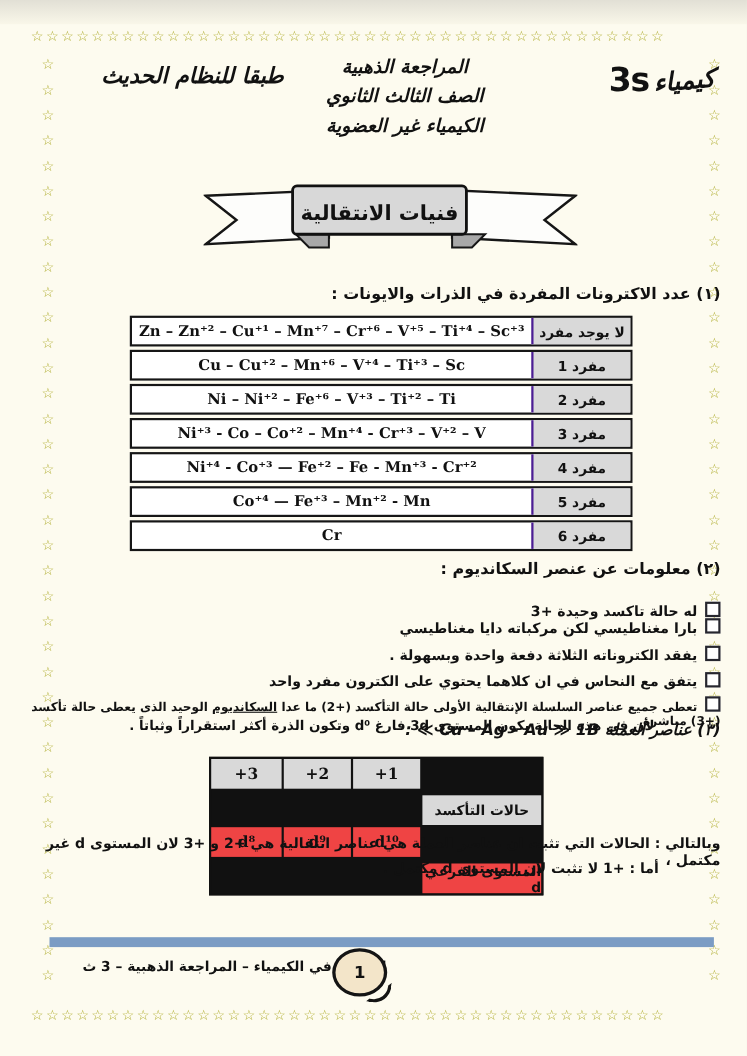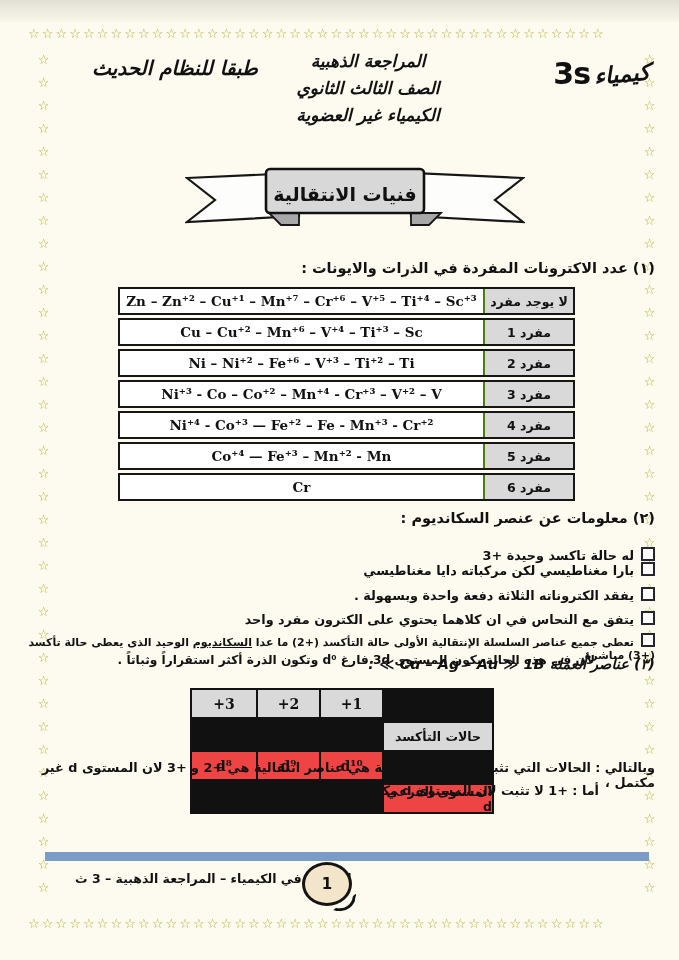--- a/index.html
+++ b/index.html
@@ -36,21 +36,21 @@
   .sec-heading{left:20px;right:24px;font-weight:bold;font-size:14.5px;}
   .s1-heading{top:260px;}
   .s2-heading{top:510px;}
   .s3-heading{top:656px;font-style:italic;}
   
   .t1{left:118px;top:287px;width:457px;}
   .t1-row{display:flex;direction:ltr;border:2px solid #161616;margin-bottom:3px;
           background:#fff;height:24px;}
   .t1-formula{flex:1;display:flex;align-items:center;justify-content:center;direction:ltr;
       font-family:"DejaVu Serif",serif;font-weight:bold;font-size:13.5px;white-space:nowrap;}
-  .t1-label{width:88px;border-left:2px solid #4d7c0f;background:#d9d9d9;direction:rtl;
+  .t1-label{width:88px;border-left:2px solid #4c1d95;background:#d9d9d9;direction:rtl;
       display:flex;align-items:center;justify-content:center;font-weight:bold;font-size:12.5px;}
   
   .bullet{right:24px;left:20px;font-weight:bold;font-size:12.8px;}
   .cb{display:inline-block;width:10px;height:10px;border:2px solid #26262e;background:#fff;
       margin-left:7px;vertical-align:-1px;}
   .b1{top:547px;} .b2{top:562px;} .b3{top:587px;} .b4{top:611px;}
   .b5{top:633px;font-size:11px;} .b5-line2{top:653px;padding-right:60px;font-size:12.2px;}
   .u{text-decoration:underline;}
   
   .t2{left:190px;top:688px;border:2.5px solid #111;display:grid;

